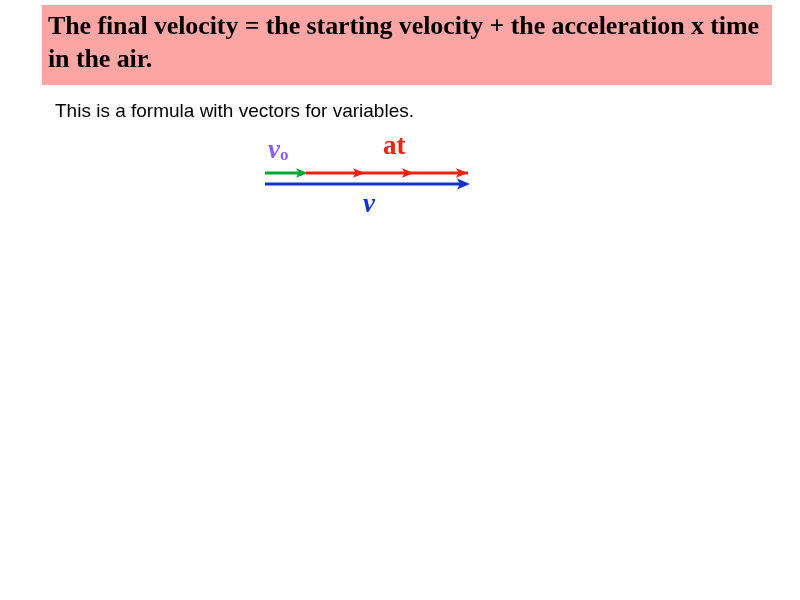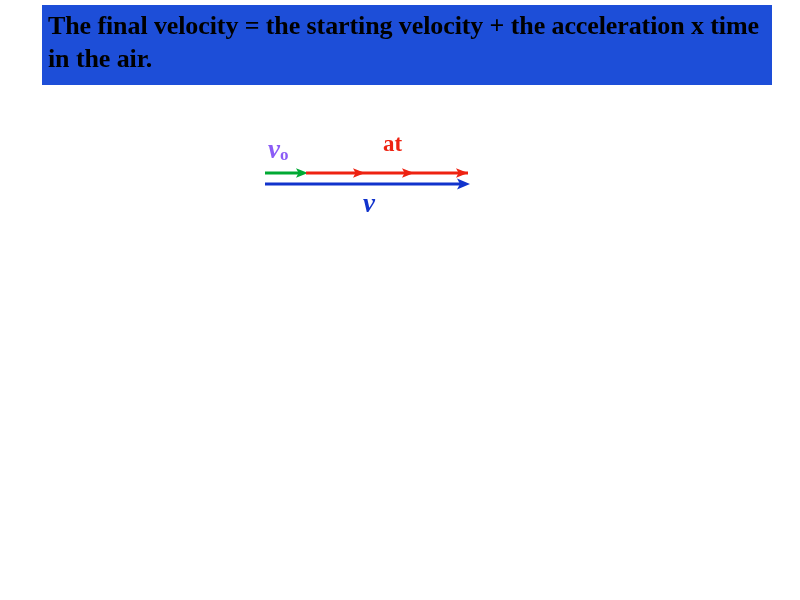--- a/index.html
+++ b/index.html
@@ -25,21 +25,21 @@
     background: #ffffff;
   }
 
   
   #title-banner {
     position: absolute;
     left: 42px;
     top: 5px;
     width: 730px;
     height: 80px;
-    background: #1d4ed8;
+    background: #fca5a5;
     box-sizing: border-box;
     padding: 4px 8px 0 6px;
   }
   #title-text {
     font-family: "Liberation Serif", serif;
     font-weight: bold;
     font-size: 26px;
     line-height: 33px;
     color: #000000;
     letter-spacing: -0.1px;
@@ -86,41 +86,42 @@
     color: #8b5cf6;
   }
   #label-v0 .sub {
     font-size: 17px;
     font-style: normal;
     vertical-align: -2px;
   }
   #label-at {
     left: 133px;
     top: 4px;
-    font-size: 23px;
+    font-size: 27px;
     font-style: normal;
     color: #EE2211;
     font-family: "Liberation Serif", serif;
   }
   #label-v {
     left: 113px;
     top: 62px;
     font-size: 27px;
     color: #1133CC;
   }
 </style>
 </head>
 <body>
 
 <div id="slide">
 
   <div id="title-banner">
     <div id="title-text">The final velocity = the starting velocity + the acceleration x time in the air.</div>
   </div>
 
+  <div id="subtitle-text">This is a formula with vectors for variables.</div>
 
   <div id="vector-diagram">
 
     <svg id="vector-svg" width="250" height="110" viewBox="0 0 250 110">
 
       <g>
         <line x1="15" y1="45" x2="52" y2="45" stroke="#00A933" stroke-width="3.2"></line>
         <polygon points="58,45 46,40.2 48.6,45 46,49.8" fill="#00A933"></polygon>
       </g>
 

